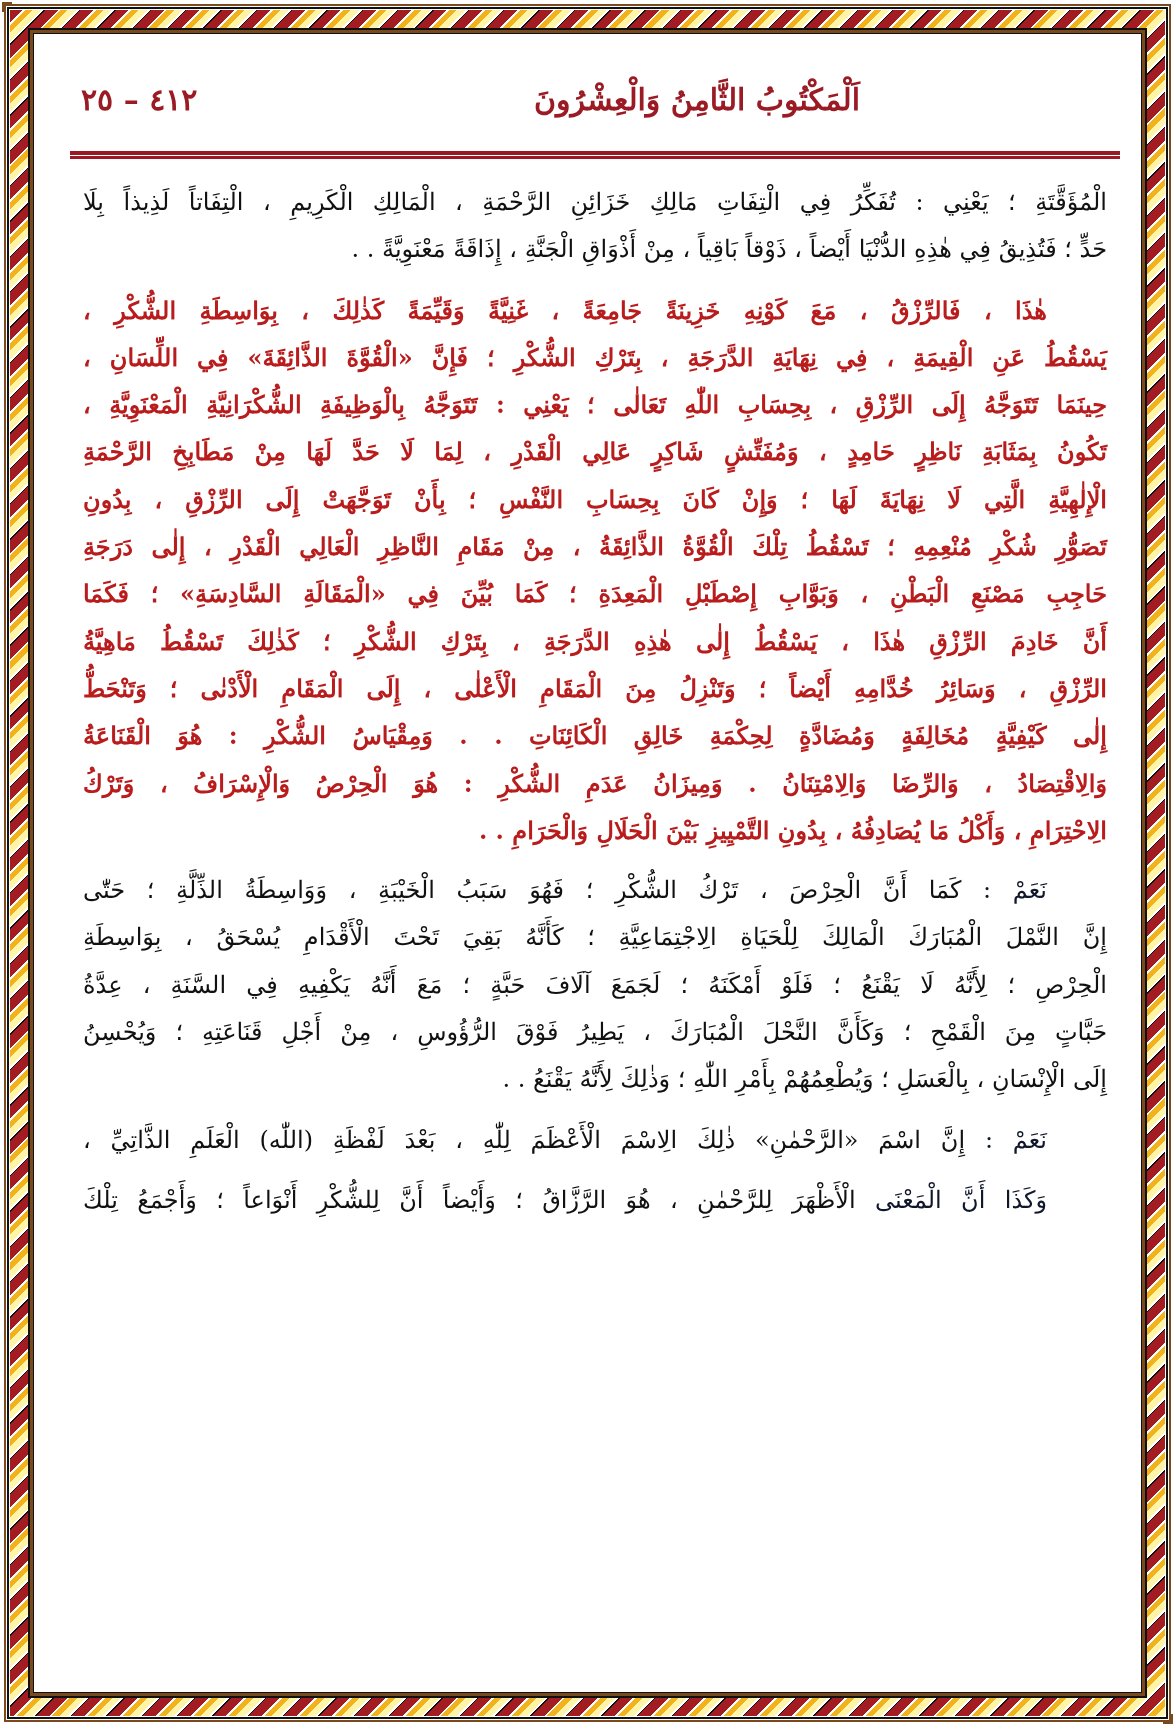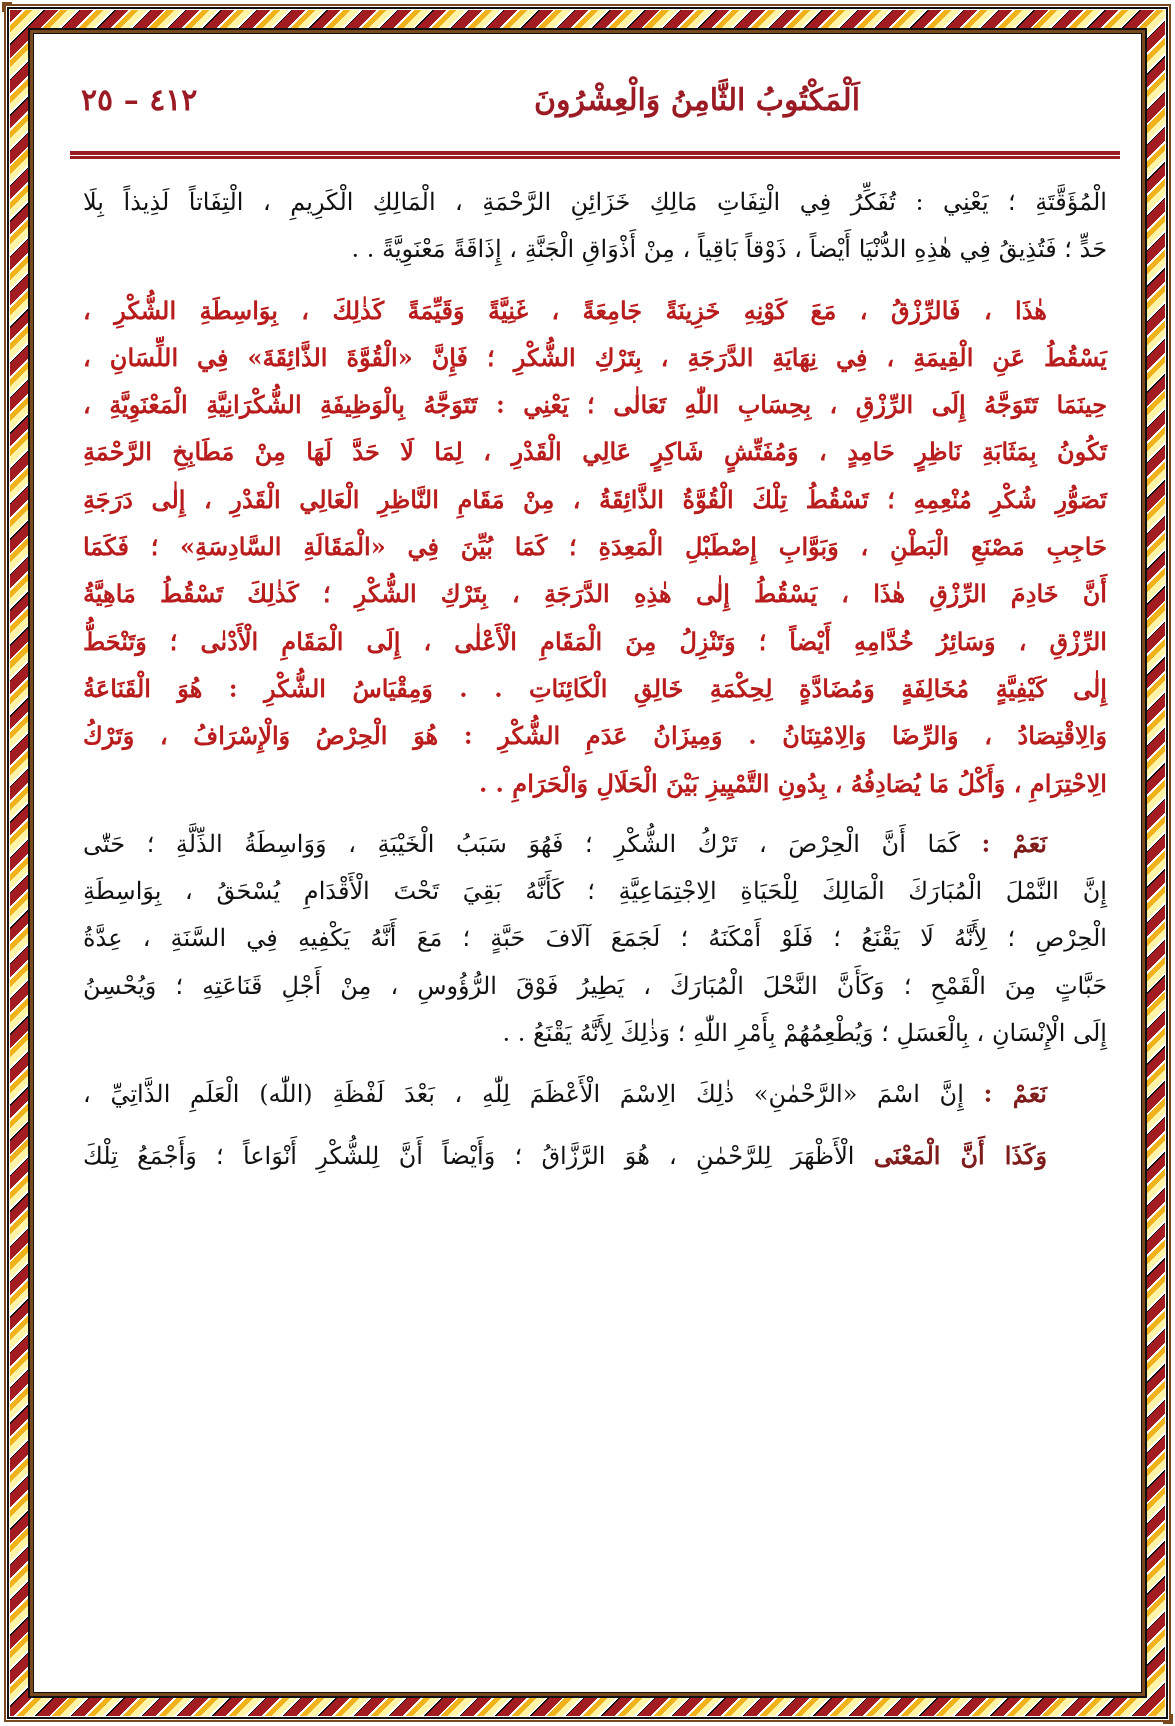--- a/index.html
+++ b/index.html
@@ -65,21 +65,21 @@
     }
 
     .body-text {
       position: absolute; left: 10px; right: 0; top: 132px;
       font-size: 24px; line-height: 47.3px;
       text-align: justify; text-align-last: right;
       color: #111;
     }
     .para { margin: 13px; }
     .para.red { color: #b91c1c; font-weight: bold; }
-    .red-span { color: #7f1d1d; font-weight: bold; }
+    .red-span { color: #0f172a; font-weight: normal; }
     .line { display: block; white-space: nowrap; text-align: justify; text-align-last: justify; }
     .line.last { text-align-last: right; }
   </style>
 </head>
 <body>
 
 <div class="frame-outer"></div>
 <div class="frame-black-1"></div>
 <div class="frame-braid"></div>
 <div class="frame-black-2"></div>
@@ -102,20 +102,21 @@
     <p class="para">
       <span class="line">الْمُؤَقَّتَةِ ؛ يَعْنِي : تُفَكِّرُ فِي الْتِفَاتِ مَالِكِ خَزَائِنِ الرَّحْمَةِ ، الْمَالِكِ الْكَرِيمِ ، الْتِفَاتاً لَذِيذاً بِلَا</span>
       <span class="line last">حَدٍّ ؛ فَتُذِيقُ فِي هٰذِهِ الدُّنْيَا أَيْضاً ، ذَوْقاً بَاقِياً ، مِنْ أَذْوَاقِ الْجَنَّةِ ، إِذَاقَةً مَعْنَوِيَّةً . .</span>
     </p>
 
     <p class="para red">
       <span class="line" style="padding-right:60px">هٰذَا ، فَالرِّزْقُ ، مَعَ كَوْنِهِ خَزِينَةً جَامِعَةً ، غَنِيَّةً وَقَيِّمَةً كَذٰلِكَ ، بِوَاسِطَةِ الشُّكْرِ ،</span>
       <span class="line">يَسْقُطُ عَنِ الْقِيمَةِ ، فِي نِهَايَةِ الدَّرَجَةِ ، بِتَرْكِ الشُّكْرِ ؛ فَإِنَّ «الْقُوَّةَ الذَّائِقَةَ» فِي اللِّسَانِ ،</span>
       <span class="line">حِينَمَا تَتَوَجَّهُ إِلَى الرِّزْقِ ، بِحِسَابِ اللّٰهِ تَعَالٰى ؛ يَعْنِي : تَتَوَجَّهُ بِالْوَظِيفَةِ الشُّكْرَانِيَّةِ الْمَعْنَوِيَّةِ ،</span>
       <span class="line">تَكُونُ بِمَثَابَةِ نَاظِرٍ حَامِدٍ ، وَمُفَتِّشٍ شَاكِرٍ عَالِي الْقَدْرِ ، لِمَا لَا حَدَّ لَهَا مِنْ مَطَابِخِ الرَّحْمَةِ</span>
+      <span class="line">الْإِلٰهِيَّةِ الَّتِي لَا نِهَايَةَ لَهَا ؛ وَإِنْ كَانَ بِحِسَابِ النَّفْسِ ؛ بِأَنْ تَوَجَّهَتْ إِلَى الرِّزْقِ ، بِدُونِ</span>
       <span class="line">تَصَوُّرِ شُكْرِ مُنْعِمِهِ ؛ تَسْقُطُ تِلْكَ الْقُوَّةُ الذَّائِقَةُ ، مِنْ مَقَامِ النَّاظِرِ الْعَالِي الْقَدْرِ ، إِلٰى دَرَجَةِ</span>
       <span class="line">حَاجِبِ مَصْنَعِ الْبَطْنِ ، وَبَوَّابِ إِصْطَبْلِ الْمَعِدَةِ ؛ كَمَا بُيِّنَ فِي «الْمَقَالَةِ السَّادِسَةِ» ؛ فَكَمَا</span>
       <span class="line">أَنَّ خَادِمَ الرِّزْقِ هٰذَا ، يَسْقُطُ إِلٰى هٰذِهِ الدَّرَجَةِ ، بِتَرْكِ الشُّكْرِ ؛ كَذٰلِكَ تَسْقُطُ مَاهِيَّةُ</span>
       <span class="line">الرِّزْقِ ، وَسَائِرُ خُدَّامِهِ أَيْضاً ؛ وَتَنْزِلُ مِنَ الْمَقَامِ الْأَعْلٰى ، إِلَى الْمَقَامِ الْأَدْنٰى ؛ وَتَنْحَطُّ</span>
       <span class="line">إِلٰى كَيْفِيَّةٍ مُخَالِفَةٍ وَمُضَادَّةٍ لِحِكْمَةِ خَالِقِ الْكَائِنَاتِ . . وَمِقْيَاسُ الشُّكْرِ : هُوَ الْقَنَاعَةُ</span>
       <span class="line">وَالِاقْتِصَادُ ، وَالرِّضَا وَالِامْتِنَانُ . وَمِيزَانُ عَدَمِ الشُّكْرِ : هُوَ الْحِرْصُ وَالْإِسْرَافُ ، وَتَرْكُ</span>
       <span class="line last">الِاحْتِرَامِ ، وَأَكْلُ مَا يُصَادِفُهُ ، بِدُونِ التَّمْيِيزِ بَيْنَ الْحَلَالِ وَالْحَرَامِ . .</span>
     </p>
 
     <p class="para">

